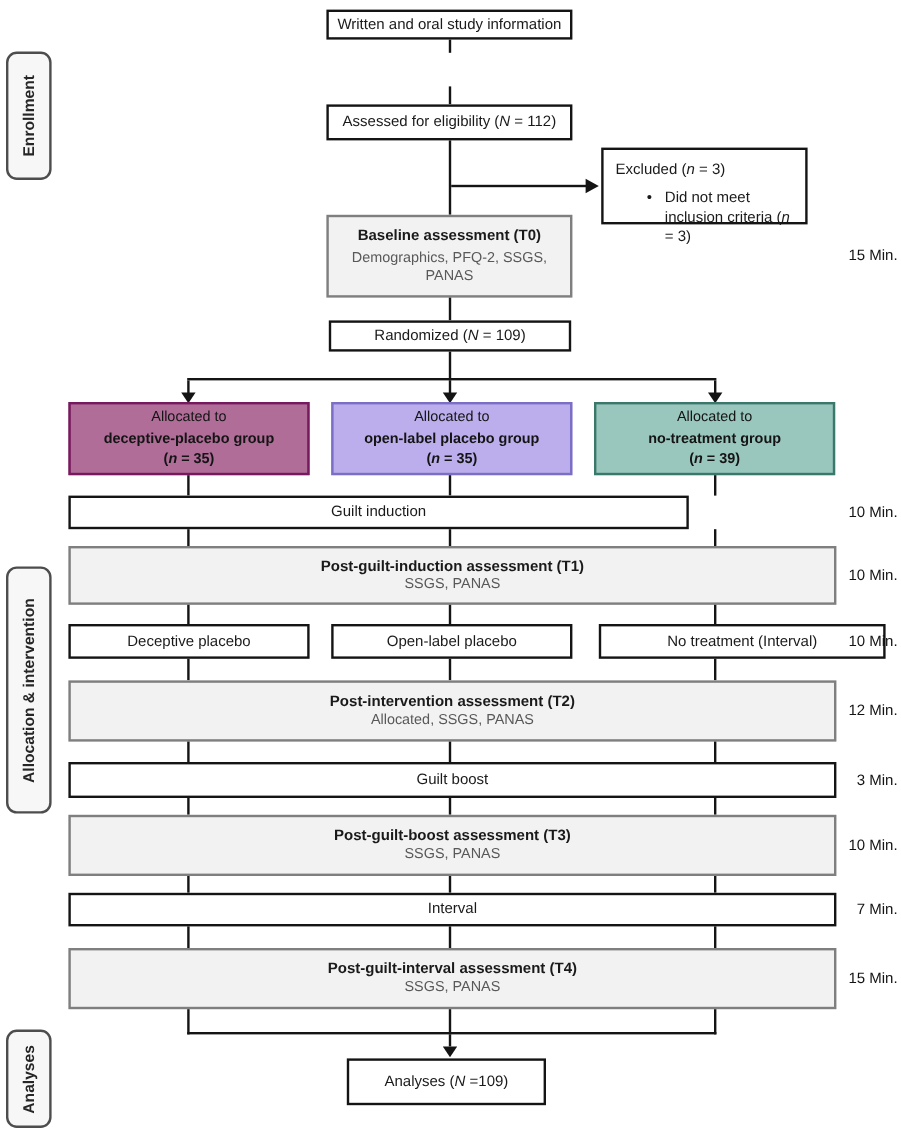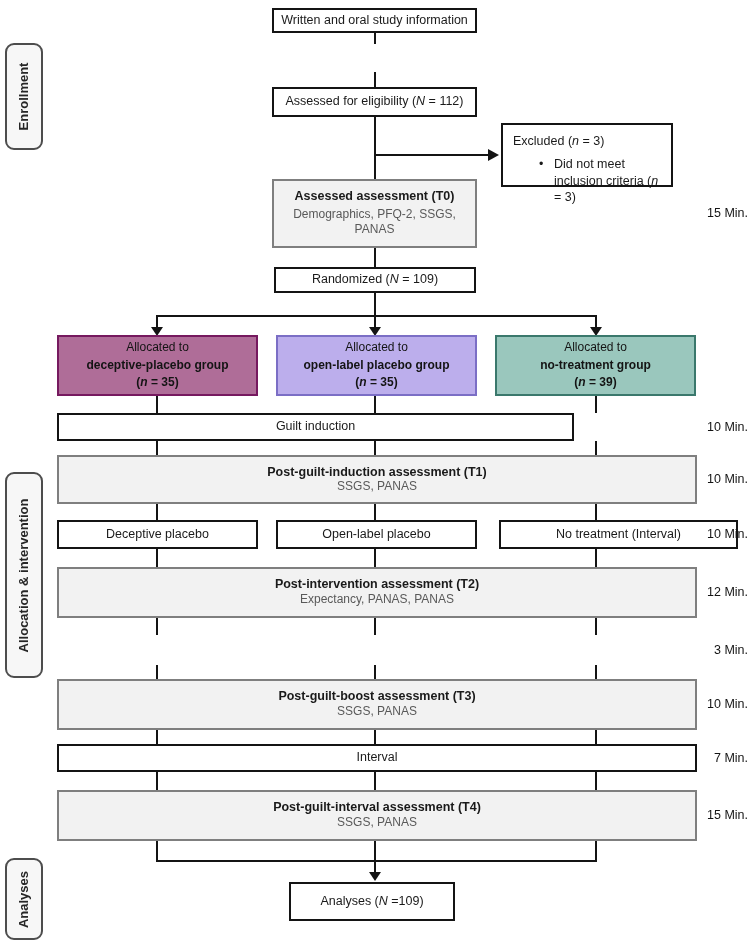--- a/index.html
+++ b/index.html
@@ -64,21 +64,21 @@
   <div class="arrow-right" style="left:488px;top:149px"></div>
   <div class="excl" style="left:501px;top:123px;width:172px;height:64px">
     <div><span>Excluded (</span><i>n</i><span> = 3)</span></div>
     <div class="bullet-row">
       <span class="bullet-glyph">•</span>
       <span class="bullet-text"><span>Did not meet inclusion criteria (</span><i>n</i><span> = 3)</span></span>
     </div>
   </div>
 
   <div class="assess" style="left:272px;top:179px;width:205px;height:69px">
-    <div class="ttl">Assessed assessment (T0)</div>
+    <div class="ttl">Baseline assessment (T0)</div>
     <div class="bdy">Demographics, PFQ-2, SSGS, PANAS</div>
   </div>
   <div class="dur" style="top:206px">15 Min.</div>
   <div class="vl" style="left:374px;top:248px;height:19px"></div>
 
   <div class="box" style="left:274px;top:267px;width:202px;height:26px">
     <span><span>Randomized (</span><i>N</i><span> = 109)</span></span>
   </div>
 
   <div class="vl" style="left:374px;top:293px;height:24px"></div>
@@ -136,27 +136,30 @@
   <div class="box" style="left:499px;top:520px;width:239px;height:29px">
     <span>No treatment (Interval)</span>
   </div>
   <div class="dur" style="top:527px">10 Min.</div>
   <div class="vl" style="left:156px;top:549px;height:18px"></div>
   <div class="vl" style="left:374px;top:549px;height:18px"></div>
   <div class="vl" style="left:595px;top:549px;height:18px"></div>
 
   <div class="assess" style="left:57px;top:567px;width:640px;height:51px">
     <div class="ttl">Post-intervention assessment (T2)</div>
-    <div class="bdy">Expectancy, PANAS, PANAS</div>
+    <div class="bdy">Allocated, SSGS, PANAS</div>
   </div>
   <div class="dur" style="top:585px">12 Min.</div>
   <div class="vl" style="left:156px;top:618px;height:17px"></div>
   <div class="vl" style="left:374px;top:618px;height:17px"></div>
   <div class="vl" style="left:595px;top:618px;height:17px"></div>
 
+  <div class="box" style="left:57px;top:635px;width:640px;height:30px">
+    <span>Guilt boost</span>
+  </div>
   <div class="dur" style="top:643px">3 Min.</div>
   <div class="vl" style="left:156px;top:665px;height:14px"></div>
   <div class="vl" style="left:374px;top:665px;height:14px"></div>
   <div class="vl" style="left:595px;top:665px;height:14px"></div>
 
   <div class="assess" style="left:57px;top:679px;width:640px;height:51px">
     <div class="ttl">Post-guilt-boost assessment (T3)</div>
     <div class="bdy">SSGS, PANAS</div>
   </div>
   <div class="dur" style="top:697px">10 Min.</div>

